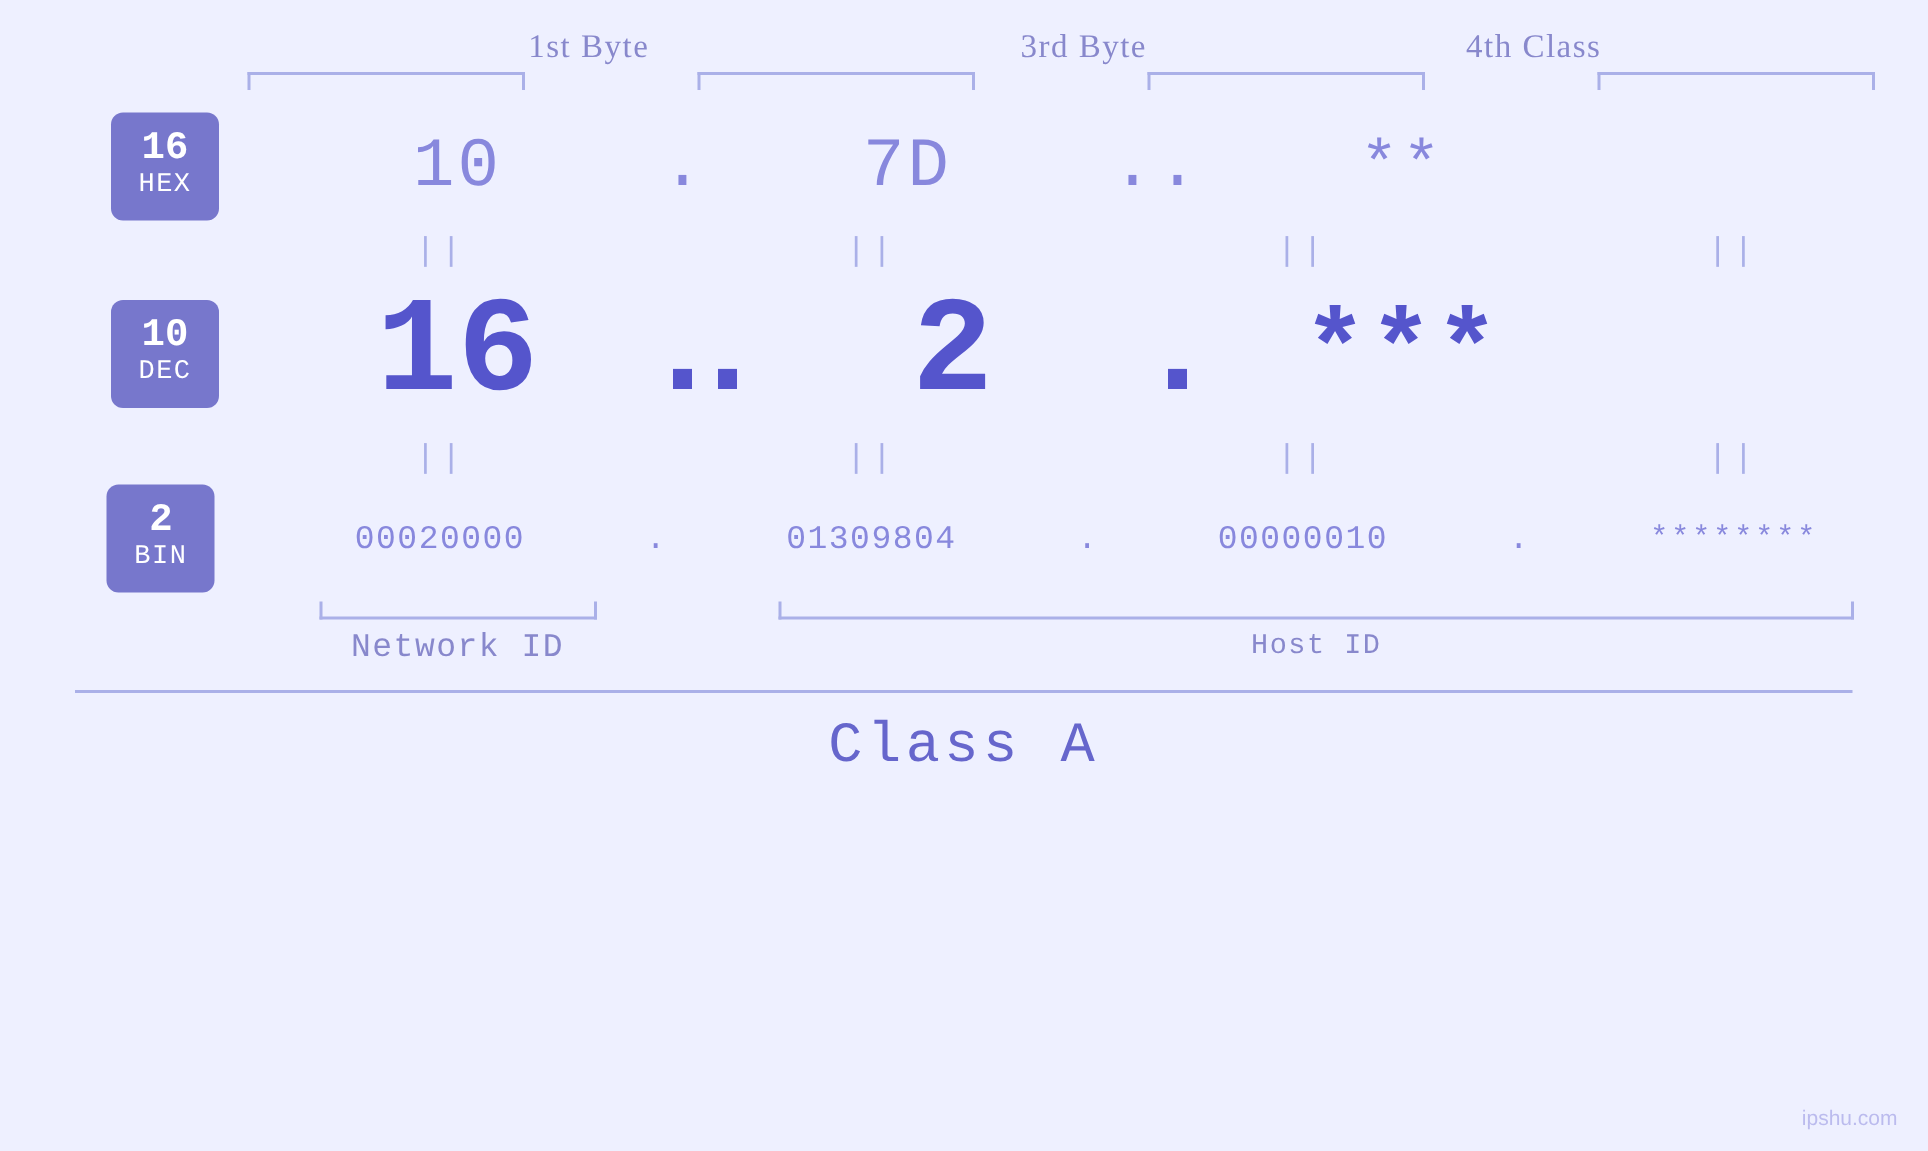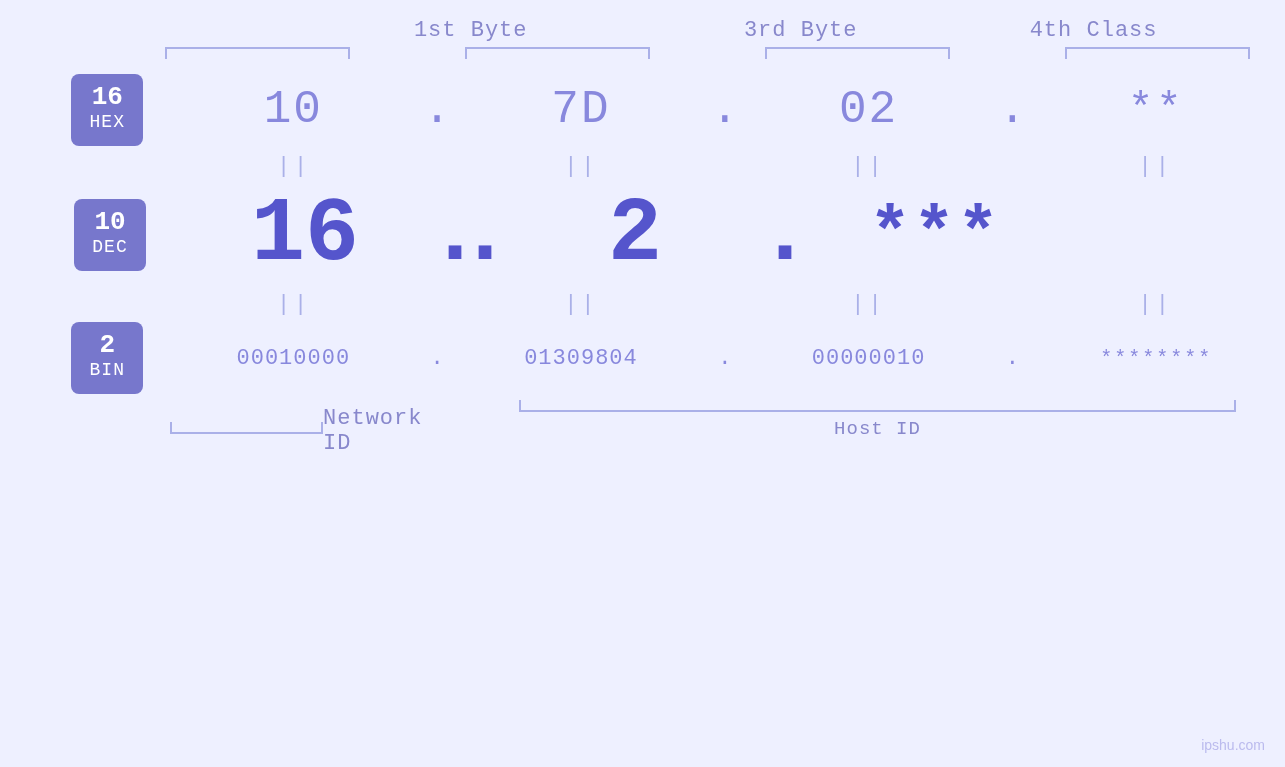--- a/index.html
+++ b/index.html
@@ -28,25 +28,25 @@
       justify-content: center;
       align-items: flex-end;
       width: 100%;
       padding-top: 18px;
       padding-left: 130px;
       gap: 0;
     }
 
     .byte-header {
       width: 270px;
-      text-align: right;
+      text-align: center;
       color: #8888cc;
       font-size: 22px;
       letter-spacing: 1px;
-      font-family: Liberation Mono, monospace;
+      font-family: Liberation Serif, serif;
     }
 
     
     .bracket-row {
       display: flex;
       justify-content: center;
       align-items: center;
       padding-left: 130px;
       margin-top: 4px;
       gap: 0;
@@ -210,23 +210,20 @@
       </div>
 
       <div class="cell">
         <span class="cell-value hex-value">10</span>
       </div>
       <div class="dot">.</div>
       <div class="cell">
         <span class="cell-value hex-value">7D</span>
       </div>
       <div class="dot">.</div>
-      <div class="cell">
-        <span class="cell-value hex-value">02</span>
-      </div>
       <div class="dot">.</div>
       <div class="cell">
         <span class="cell-value hex-value" style="font-size:42px; letter-spacing:3px;">**</span>
       </div>
     </div>
 
     <div style="display:flex; align-items:center; height:28px;">
       <div style="width:120px;"></div>
       <div class="equal-cell">||</div>
       <div class="equal-spacer"></div>
@@ -270,49 +267,53 @@
     </div>
 
     <div style="display:flex; align-items:center; height:80px;">
       <div style="width:120px; display:flex; align-items:center; justify-content:center;">
         <div class="badge">
           <span class="badge-number">2</span>
           <span class="badge-label">BIN</span>
         </div>
       </div>
       <div class="cell">
-        <span class="cell-value bin-value">00010000</span>
+        <span class="cell-value bin-value">00020000</span>
       </div>
       <div class="dot small-dot">.</div>
       <div class="cell">
         <span class="cell-value bin-value">01309804</span>
       </div>
       <div class="dot small-dot">.</div>
       <div class="cell">
         <span class="cell-value bin-value">00000010</span>
       </div>
       <div class="dot small-dot">.</div>
       <div class="cell">
         <span class="cell-value bin-value" style="font-size:20px; letter-spacing:2px;">********</span>
       </div>
     </div>
 
     <div style="display:flex; align-items:flex-start; margin-top:2px;">
       <div style="width:120px;"></div>
 
-      <div style="width:270px; display:flex; flex-direction:row; align-items:center;">
+      <div style="width:270px; display:flex; flex-direction:column; align-items:center;">
         <div style="width:185px; height:12px; border-bottom:2px solid #aab0e8; border-left:2px solid #aab0e8; border-right:2px solid #aab0e8;"></div>
         <div style="color:#8888cc; font-size:22px; letter-spacing:1px; margin-top:6px;">Network ID</div>
       </div>
       <div style="width:30px;"></div>
 
       <div style="flex:1; display:flex; flex-direction:column; align-items:center;">
         <div style="width:88%; height:12px; border-bottom:2px solid #aab0e8; border-left:2px solid #aab0e8; border-right:2px solid #aab0e8;"></div>
         <div style="color:#8888cc; font-size:19px; letter-spacing:1px; margin-top:6px;">Host ID</div>
       </div>
     </div>
 
+    <div style="margin-top:16px; padding-right:50px;">
+      <div style="height:2px; background:#aab0e8; width:100%;"></div>
+      <div style="display:flex; justify-content:center; margin-top:14px; color:#6666cc; font-size:38px; letter-spacing:3px;">Class A</div>
+    </div>
 
   </div>
 
   <div class="watermark">ipshu.com</div>
 
 </div>
 
 </body></html>

